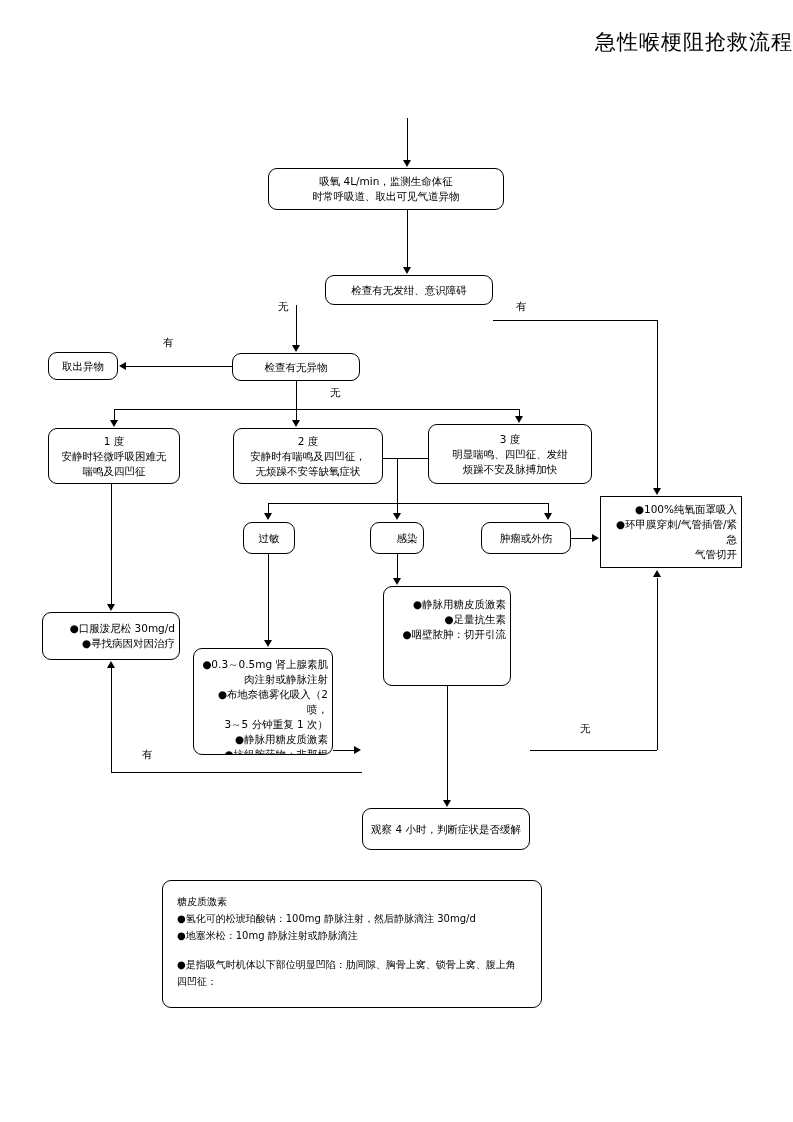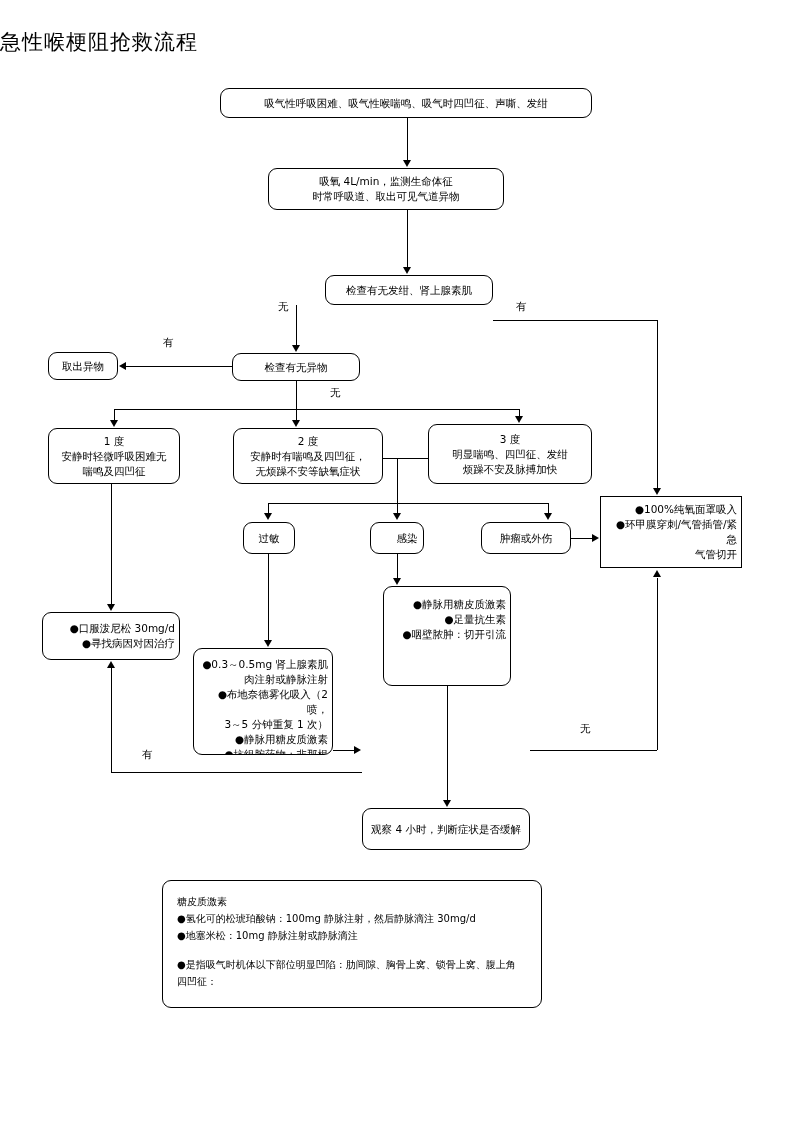--- a/index.html
+++ b/index.html
@@ -16,21 +16,21 @@
     width: 793px;
     height: 1122px;
     overflow: hidden;
     background: #ffffff;
   }
   #flow-title {
     position: absolute;
     left: 0;
     top: 28px;
     width: 793px;
-    text-align: left;
+    text-align: right;
     font-size: 21px;
     letter-spacing: 1px;
     color: #000;
   }
   .node {
     position: absolute;
     box-sizing: border-box;
     border: 1px solid #000000;
     background: #ffffff;
     font-size: 10.5px;
@@ -109,31 +109,28 @@
   #legend-box .lg-line { white-space: nowrap; }
   #legend-box .lg-gap { height: 12px; }
 </style>
 </head>
 <body>
 
 <div id="page">
 
   <div id="flow-title">急性喉梗阻抢救流程</div>
 
-  <div class="node rounded center" style="left:220px; top:88px; width:372px; height:30px;">
-    <span class="ln">吸气性呼吸困难、吸气性喉喘鸣、吸气时四凹征、声嘶、发绀</span>
-  </div>
 
   <div class="node rounded center" style="left:268px; top:168px; width:236px; height:42px;">
     <span class="ln">吸氧 4L/min，监测生命体征</span>
     <span class="ln">时常呼吸道、取出可见气道异物</span>
   </div>
 
   <div class="node rounded center" style="left:325px; top:275px; width:168px; height:30px;">
-    <span class="ln">检查有无发绀、肾上腺素肌</span>
+    <span class="ln">检查有无发绀、意识障碍</span>
   </div>
 
   <div class="node rounded center" style="left:232px; top:353px; width:128px; height:28px;">
     <span class="ln">检查有无异物</span>
   </div>
 
   <div class="node rounded center" style="left:48px; top:352px; width:70px; height:28px;">
     <span class="ln">取出异物</span>
   </div>
 

